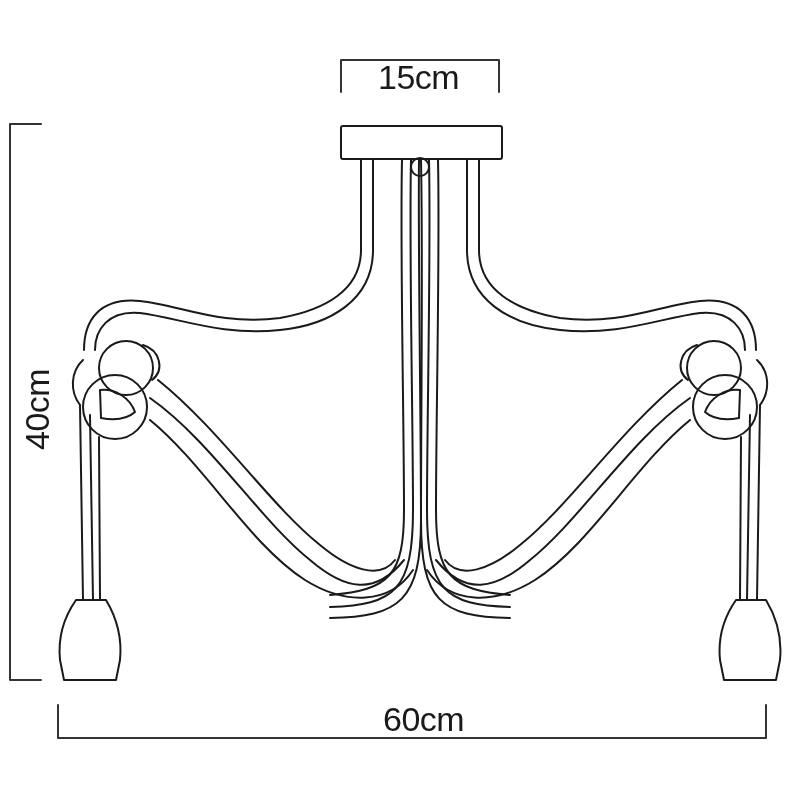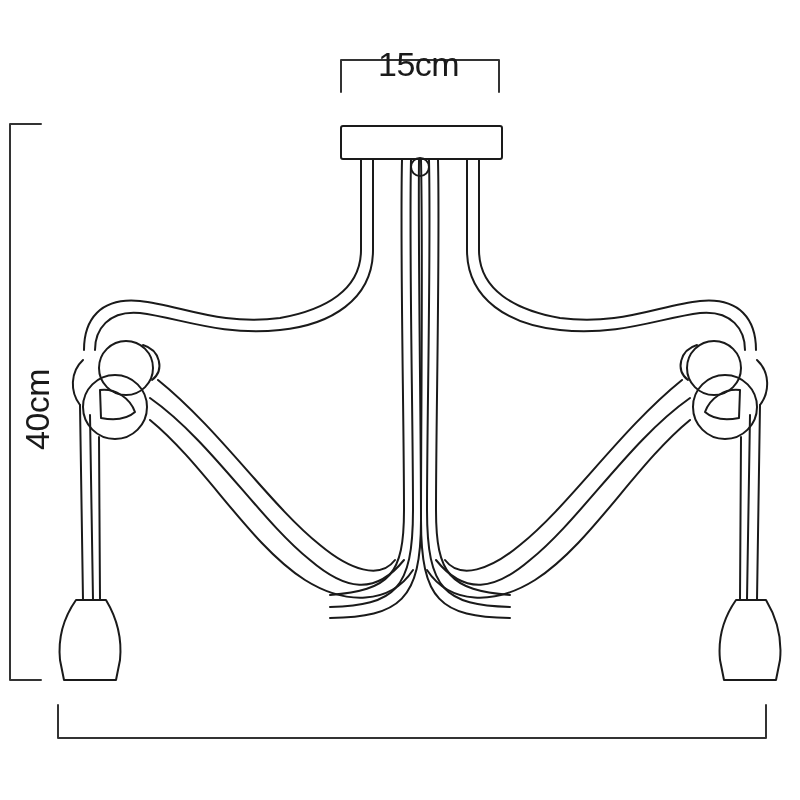--- a/index.html
+++ b/index.html
@@ -7,21 +7,21 @@
     #stage { position: absolute; left: 0; top: 0; width: 800px; height: 800px; }
     .dim-label {
       position: absolute;
       font-family: "Liberation Sans", sans-serif;
       color: #1a1a1a;
       font-size: 34px;
       letter-spacing: -0.5px;
       line-height: 1;
       white-space: nowrap;
     }
-    #label-top { left: 378px; top: 47px; }
+    #label-top { left: 378px; top: 60px; }
     #label-bottom { left: 383px; top: 702px; }
     #label-left { left: 2px; top: 380px; transform: rotate(-90deg); transform-origin: 0 0; top: 450px; left: 20px; }
   </style>
 </head>
 <body>
 
 <div id="stage">
   <svg width="800" height="800" viewBox="0 0 800 800" xmlns="http://www.w3.org/2000/svg">
     <g fill="none" stroke="#1a1a1a" stroke-width="2" stroke-linecap="round" stroke-linejoin="round">
 
@@ -89,13 +89,14 @@
       </g>
 
       <path d="M76 600 L106 600 C118 620 122 640 120 660 L116 680 L64 680 L60 660 C58 640 62 620 76 600 Z"></path>
 
       <path d="M736 600 L766 600 C778 620 782 640 780 660 L776 680 L724 680 L720 660 C718 640 722 620 736 600 Z"></path>
     </g>
   </svg>
 
   <div id="label-top" class="dim-label">15cm</div>
   <div id="label-left" class="dim-label">40cm</div>
+  <div id="label-bottom" class="dim-label">60cm</div>
 </div>
 
 </body></html>

